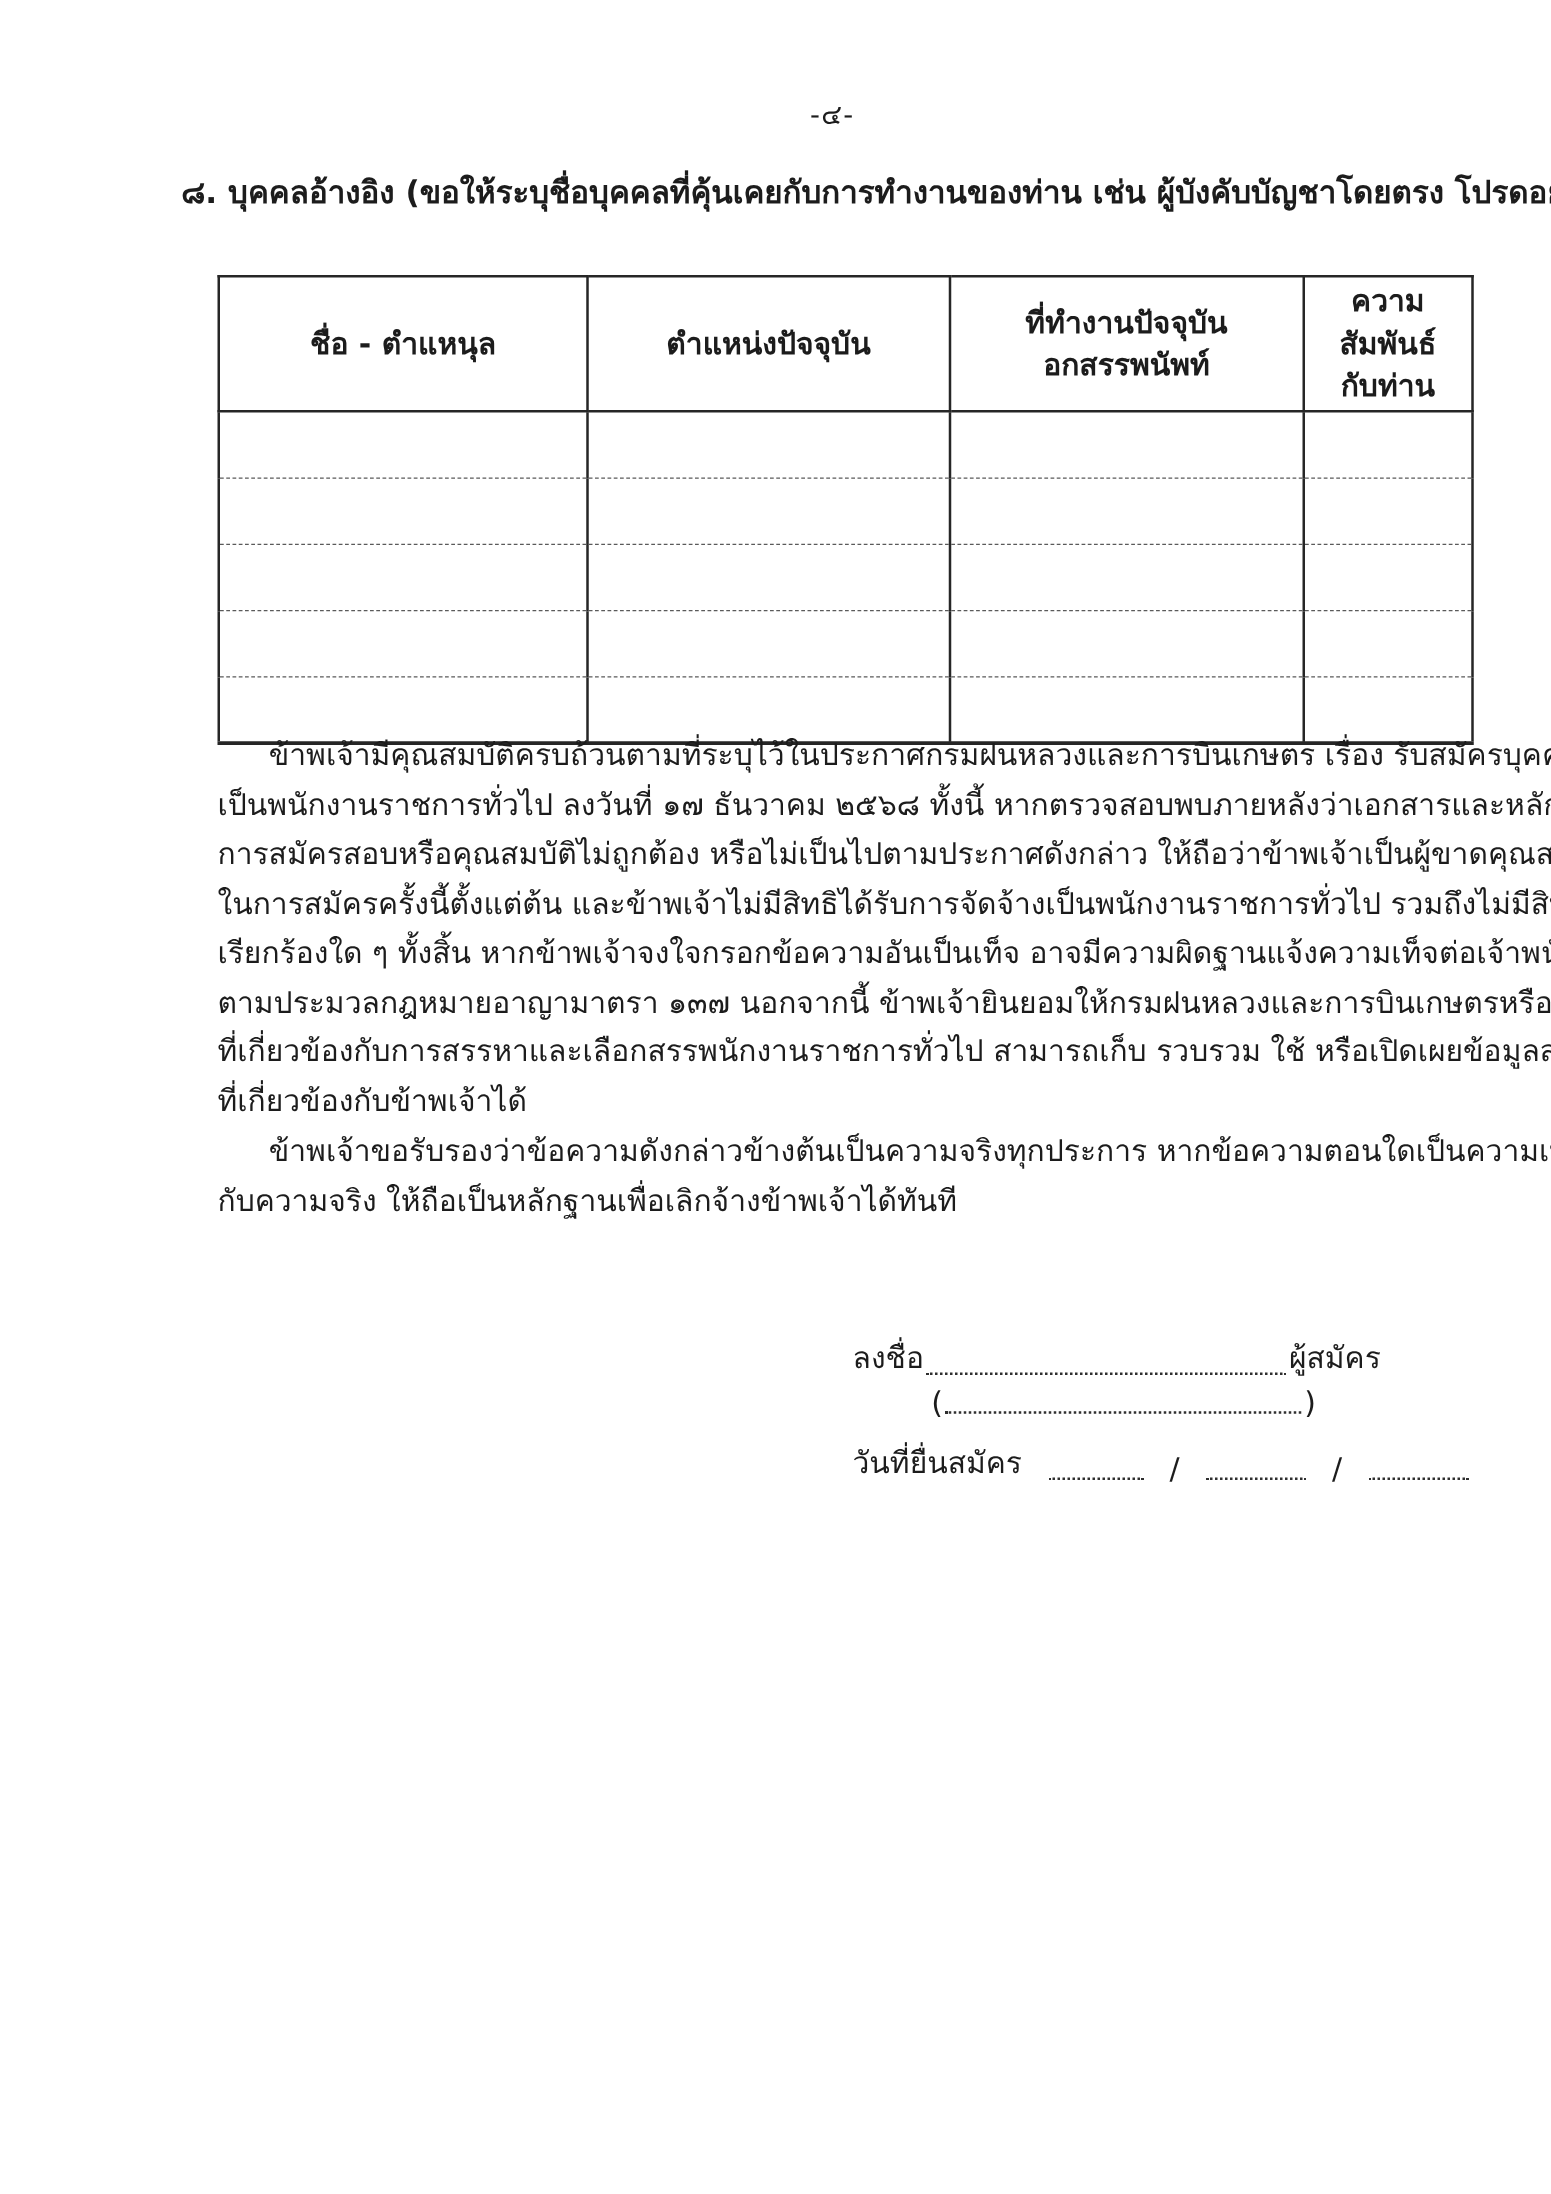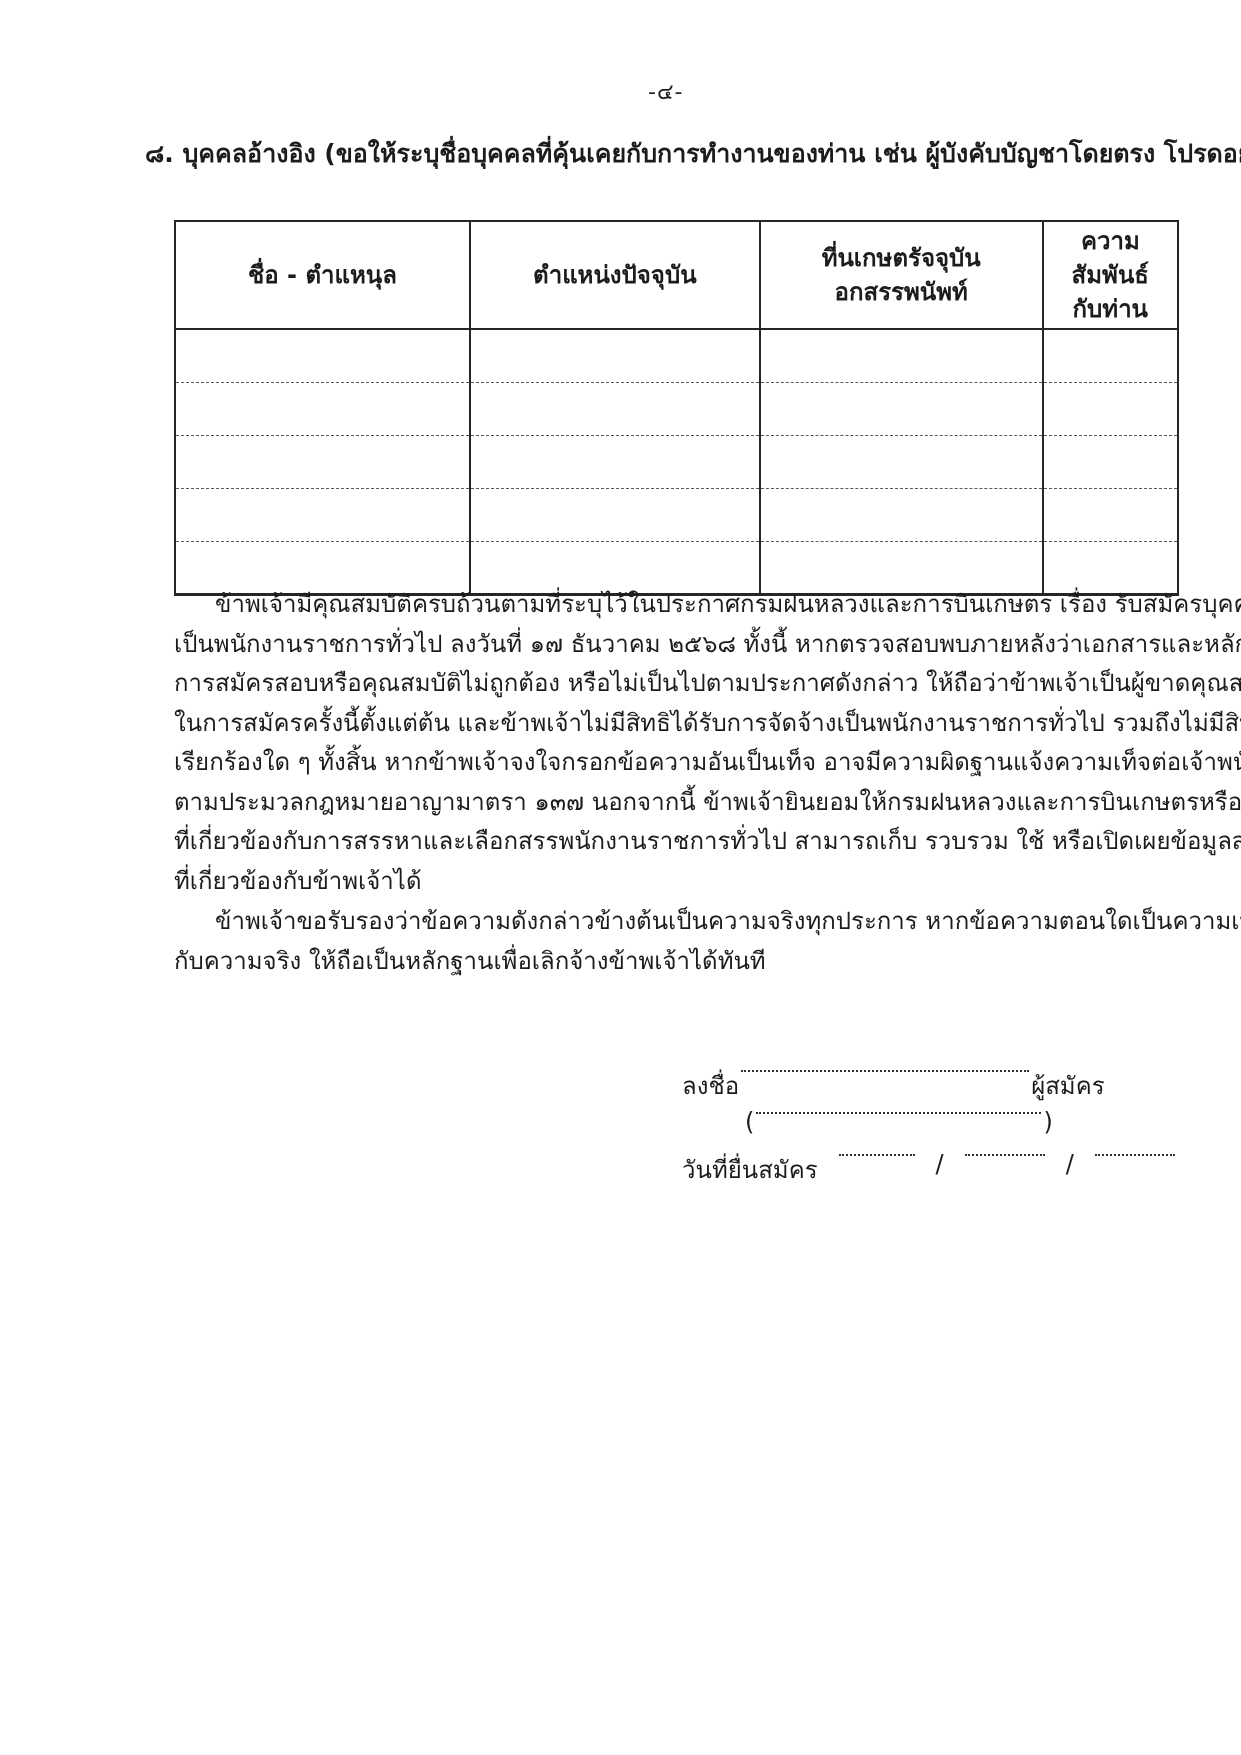--- a/index.html
+++ b/index.html
@@ -79,21 +79,21 @@
   .sig {
     position: absolute;
     left: 682px;
     top: 1066px;
     font-size: 24px;
   }
   .sig-row {
     position: absolute;
     left: 0;
     display: flex;
-    align-items: flex-start;
+    align-items: flex-end;
     white-space: nowrap;
   }
   .sig-row1 { top: 0; }
   .sig-row2 { top: 42px; padding-left: 63px; }
   .sig-row3 { top: 84px; gap: 19px; }
   .dots {
     display: inline-block;
     border-bottom: 2px dotted #2f2f2f;
     height: 6px;
     margin: 0 2px 5px 2px;
@@ -124,21 +124,21 @@
     </colgroup>
     <thead>
       <tr>
         <th>
           <span>ชื่อ - ตำแหนุล</span>
         </th>
         <th>
           <span>ตำแหน่งปัจจุบัน</span>
         </th>
         <th>
-          <div>ที่นเกษตรัจจุบัน</div>
+          <div>ที่ทำงานปัจจุบัน</div>
           <div>อกสรรพนัพท์</div>
         </th>
         <th>
           <div>ความสัมพันธ์</div>
           <div>กับท่าน</div>
         </th>
       </tr>
     </thead>
     <tbody>
       <tr>

